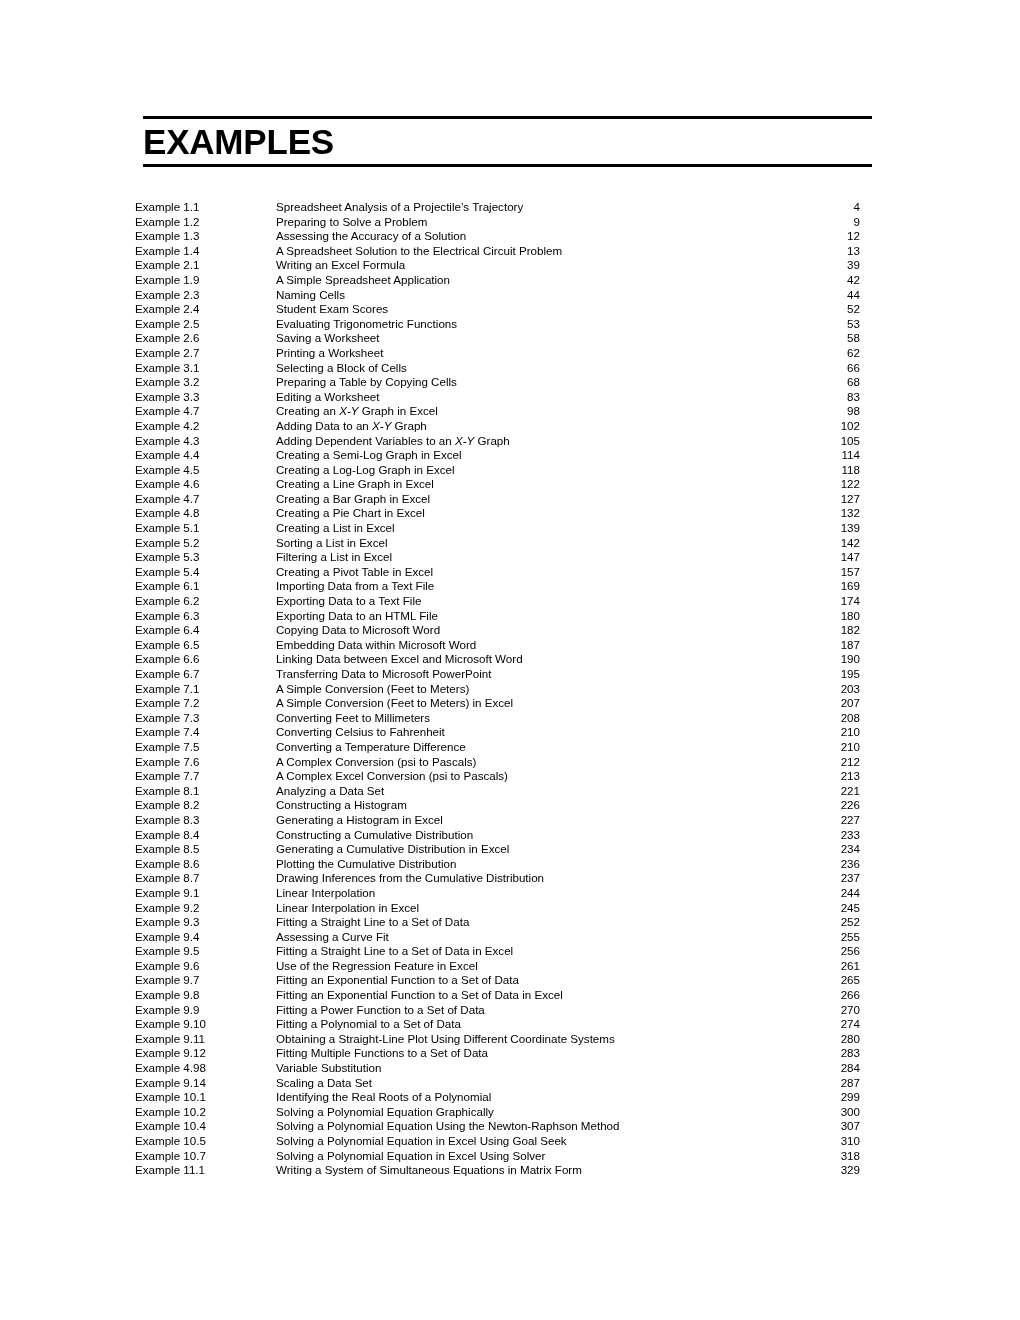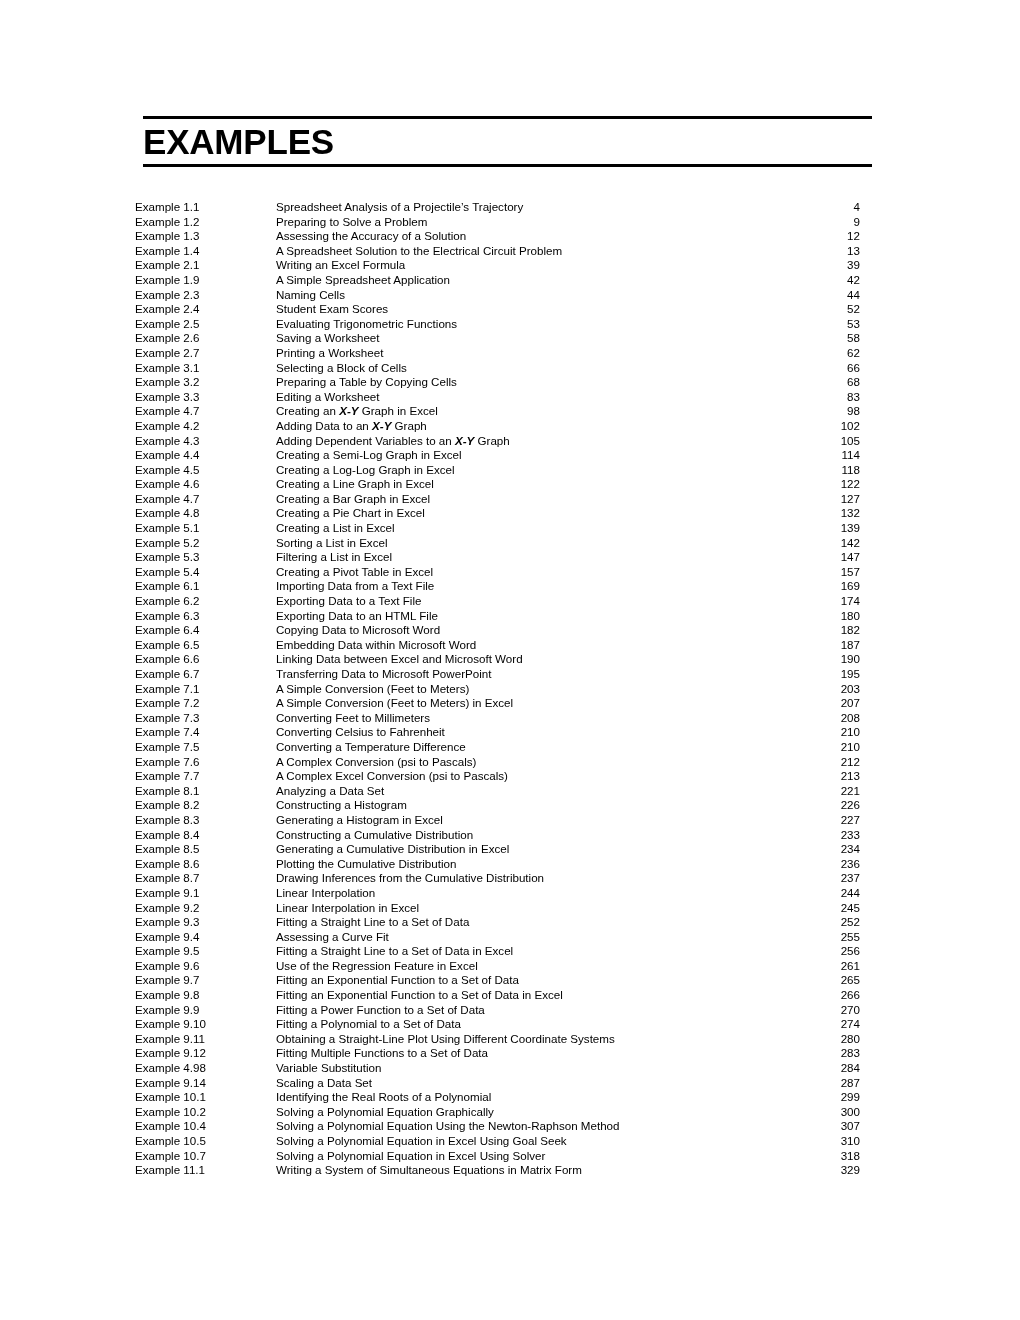--- a/index.html
+++ b/index.html
@@ -76,21 +76,20 @@
     flex: 1 1 auto;
     overflow: visible;
   }
   .col-page {
     width: 44px;
     flex: 0 0 44px;
     text-align: right;
   }
   .col-title i {
     font-style: italic;
-    font-weight: bold;
   }
 </style>
 </head>
 <body>
 
 <div class="page">
 
   <div class="title-block">
     <span class="rule rule-top"></span>
     <h1 class="doc-title">EXAMPLES</h1>

